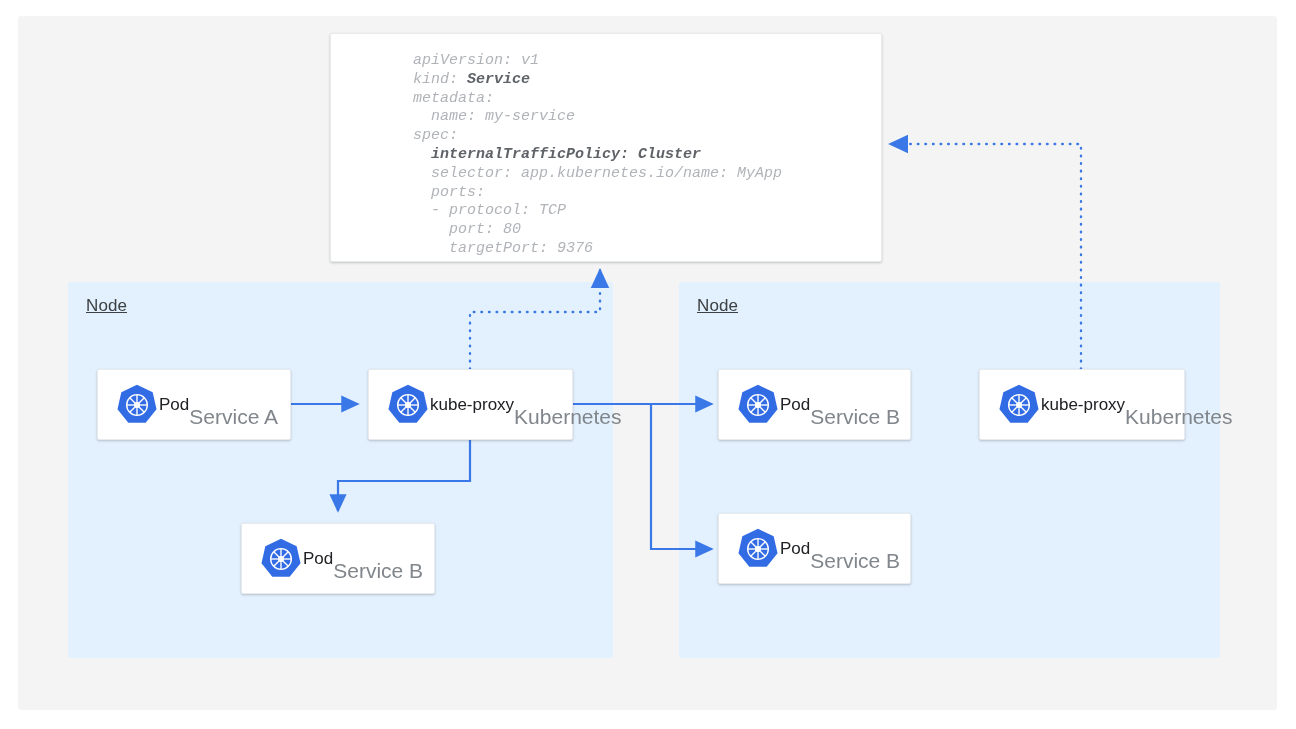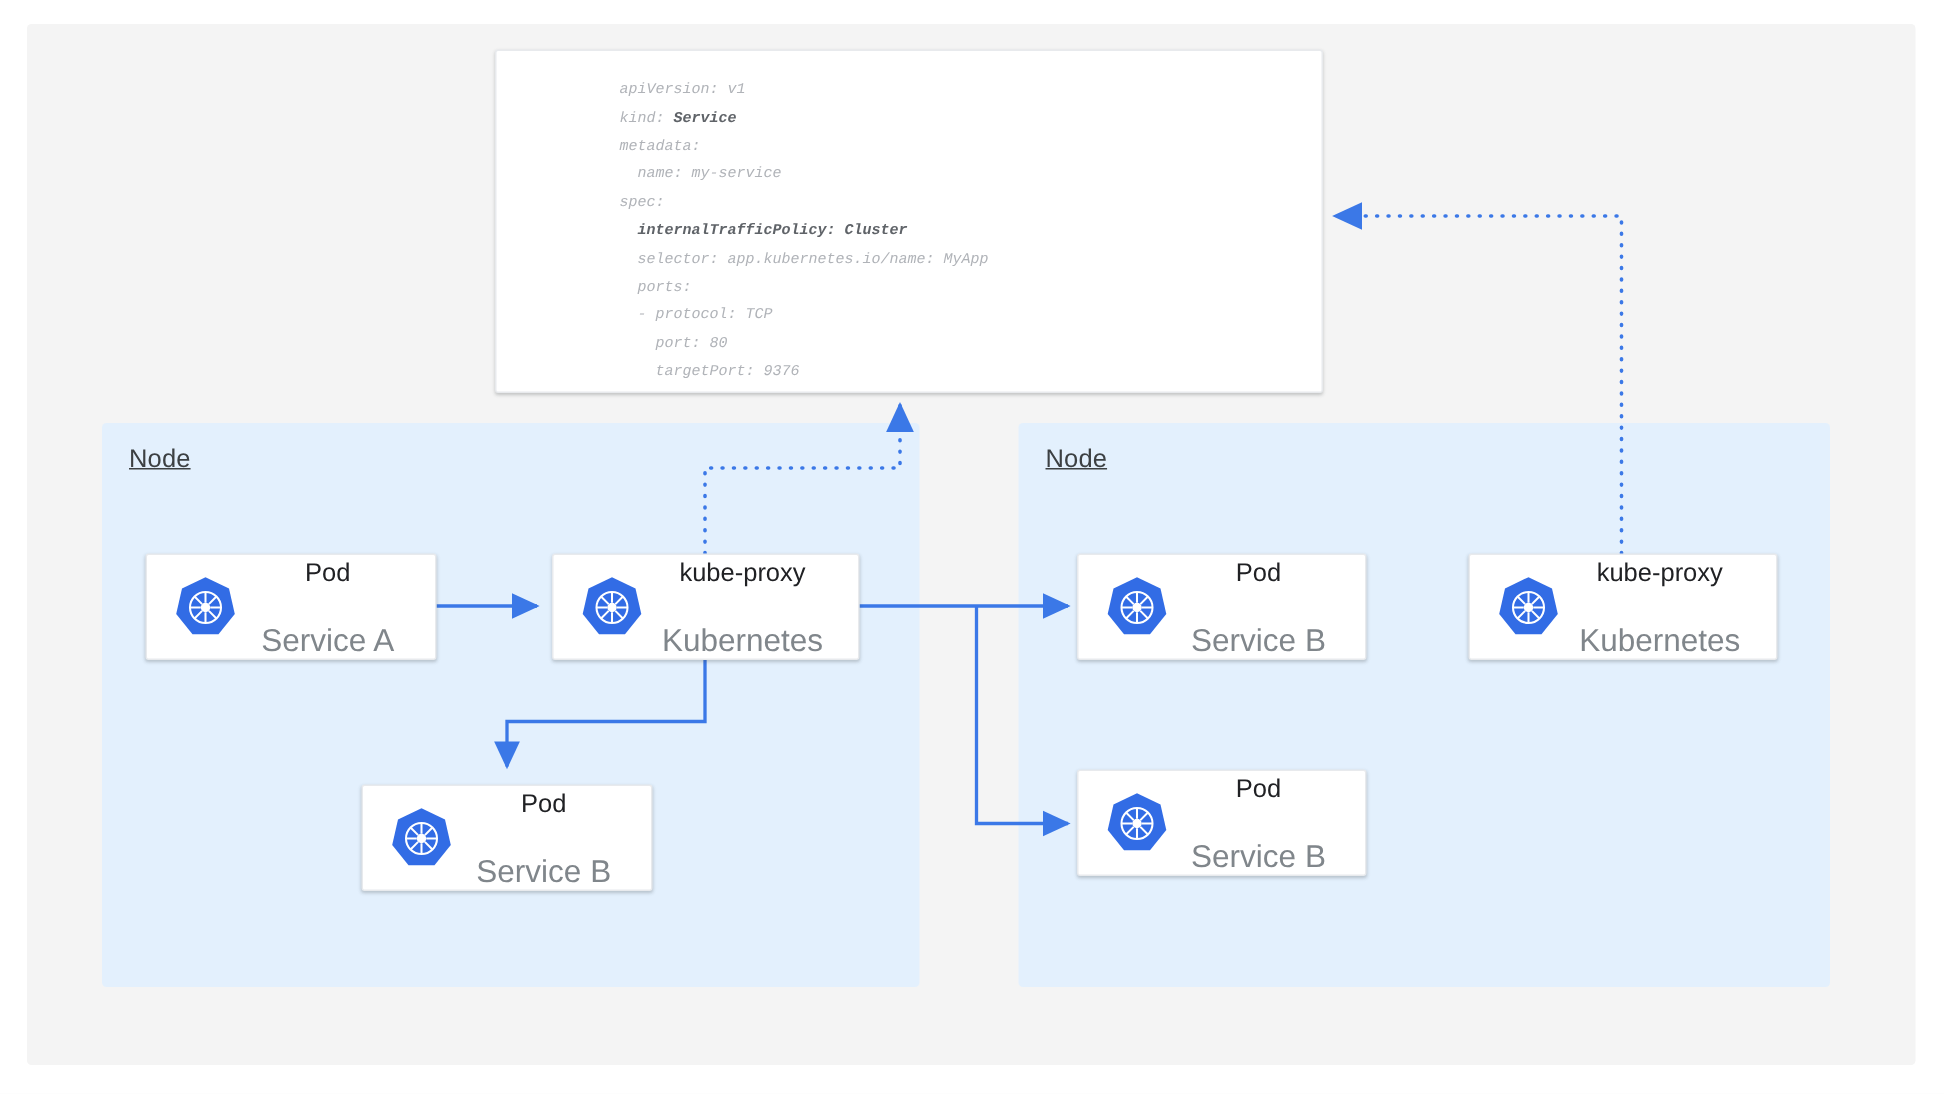--- a/index.html
+++ b/index.html
@@ -49,21 +49,21 @@
   }
   .card .k8s-icon {
     flex: 0 0 auto;
     margin-left: 17px;
     width: 44px;
     height: 44px;
   }
   .card .card-text {
     flex: 1 1 auto;
     display: flex;
-    flex-direction: column;
+    flex-direction: row;
     align-items: center;
     justify-content: space-between;
     padding-right: 12px;
   }
   .card-title {
     font-size: 17px;
     color: #202124;
     line-height: 23px;
     white-space: nowrap;
   }
@@ -82,21 +82,21 @@
     box-shadow: 0 1px 2px rgba(60,64,67,0.18), 0 1px 3px rgba(60,64,67,0.10);
     box-sizing: border-box;
     overflow: hidden;
   }
   .yaml-code {
     position: absolute;
     left: 82px;
     top: 18px;
     font-family: "Liberation Mono", "DejaVu Sans Mono", monospace;
     font-style: italic;
-    font-size: 10px;
+    font-size: 15px;
     line-height: 18.8px;
     color: #b0b3b8;
     white-space: pre;
   }
   .yaml-code b {
     color: #5f6368;
     font-weight: bold;
     font-style: italic;
   }
   svg.wires {

